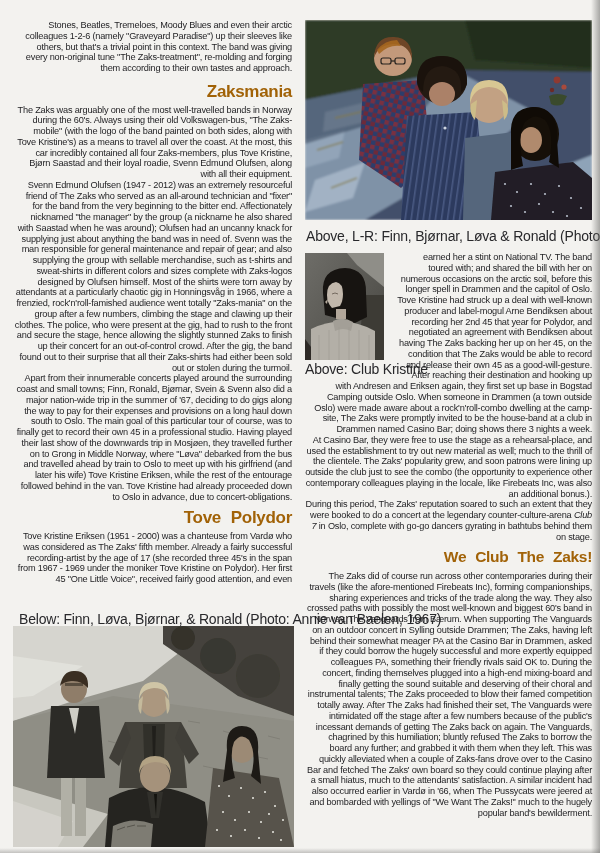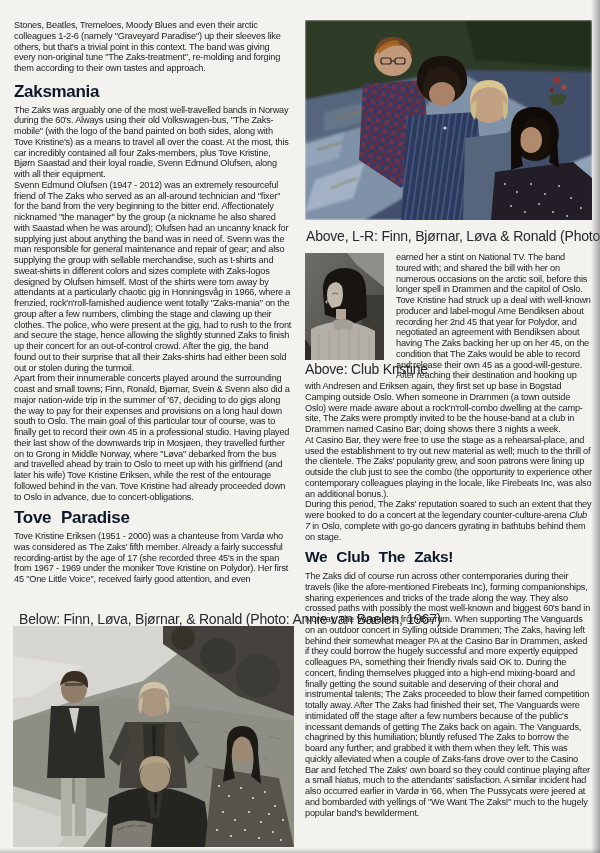--- a/index.html
+++ b/index.html
@@ -1,29 +1,30 @@
 <!DOCTYPE html>
 <html><head>
 <meta charset="utf-8">
 <style>
   * { margin:0; padding:0; box-sizing:border-box; }
   html,body { background:#9a9a98; }
   .page {
     position:relative; width:600px; height:853px; margin:0 auto;
     background:#f3f2ef; overflow:hidden;
     font-family:"Liberation Sans","DejaVu Sans",sans-serif;
+    text-align:right;
   }
   .edge-right { position:absolute; top:0; right:0; width:9px; height:100%;
     background:linear-gradient(to right, rgba(110,110,108,0), rgba(104,104,102,0.55)); }
   .edge-bottom { position:absolute; bottom:0; left:0; width:100%; height:5px;
     background:linear-gradient(to bottom, rgba(110,110,108,0), rgba(104,104,102,0.35)); }
 
   .body-text { font-size:9.2px; line-height:10.75px; letter-spacing:-0.2px; color:#1e1e21; }
   .para { margin:0; }
-  .heading { font-weight:bold; color:#0f172a; letter-spacing:-0.3px; word-spacing:0.32em; }
+  .heading { font-weight:bold; color:#a16207; letter-spacing:-0.3px; word-spacing:0.32em; }
   .heading.lg { font-size:17px; }
   .heading.md { font-size:15.5px; }
   .caption { font-size:14px; letter-spacing:-0.2px; color:#28282b; white-space:nowrap; }
 
   .col-left  { position:absolute; left:14px;  top:20px; width:278px; }
   .col-right { position:absolute; left:305px; top:20px; width:287px; }
 
   .h-zaks { margin:13px 0 7px 0; }
   .h-tove { margin:11px 0 7px 0; }
   .h-want { margin:10px 0 8px 0; }
@@ -48,21 +49,21 @@
 
   <div class="col-left body-text">
     <p class="para">Stones, Beatles, Tremeloes, Moody Blues and even their arctic colleagues 1-2-6 (namely "Graveyard Paradise") up their sleeves like others, but that's a trivial point in this context. The band was giving every non-original tune "The Zaks-treatment", re-molding and forging them according to their own tastes and approach.</p>
 
     <div class="heading lg h-zaks">Zaksmania</div>
 
     <p class="para">The Zaks was arguably one of the most well-travelled bands in Norway during the 60's. Always using their old Volkswagen-bus, "The Zaks-mobile" (with the logo of the band painted on both sides, along with Tove Kristine's) as a means to travel all over the coast. At the most, this car incredibly contained all four Zaks-members, plus Tove Kristine, Bjørn Saastad and their loyal roadie, Svenn Edmund Olufsen, along with all their equipment.</p>
     <p class="para">Svenn Edmund Olufsen (1947 - 2012) was an extremely resourceful friend of The Zaks who served as an all-around technician and "fixer" for the band from the very beginning to the bitter end. Affectionately nicknamed "the manager" by the group (a nickname he also shared with Saastad when he was around); Olufsen had an uncanny knack for supplying just about anything the band was in need of. Svenn was the man responsible for general maintenance and repair of gear; and also supplying the group with sellable merchandise, such as t-shirts and sweat-shirts in different colors and sizes complete with Zaks-logos designed by Olufsen himself. Most of the shirts were torn away by attendants at a particularly chaotic gig in Honningsvåg in 1966, where a frenzied, rock'n'roll-famished audience went totally "Zaks-mania" on the group after a few numbers, climbing the stage and clawing up their clothes. The police, who were present at the gig, had to rush to the front and secure the stage, hence allowing the slightly stunned Zaks to finish up their concert for an out-of-control crowd. After the gig, the band found out to their surprise that all their Zaks-shirts had either been sold out or stolen during the turmoil.</p>
     <p class="para">Apart from their innumerable concerts played around the surrounding coast and small towns; Finn, Ronald, Bjørnar, Svein &amp; Svenn also did a major nation-wide trip in the summer of '67, deciding to do gigs along the way to pay for their expenses and provisions on a long haul down south to Oslo. The main goal of this particular tour of course, was to finally get to record their own 45 in a professional studio. Having played their last show of the downwards trip in Mosjøen, they travelled further on to Grong in Middle Norway, where "Løva" debarked from the bus and travelled ahead by train to Oslo to meet up with his girlfriend (and later his wife) Tove Kristine Eriksen, while the rest of the entourage followed behind in the van. Tove Kristine had already proceeded down to Oslo in advance, due to concert-obligations.</p>
 
-    <div class="heading lg h-tove">Tove Paradise</div>
+    <div class="heading lg h-tove">Tove Polydor</div>
 
     <p class="para">Tove Kristine Eriksen (1951 - 2000) was a chanteuse from Vardø who was considered as The Zaks' fifth member. Already a fairly successful recording-artist by the age of 17 (she recorded three 45's in the span from 1967 - 1969 under the moniker Tove Kristine on Polydor). Her first 45 "One Little Voice", received fairly good attention, and even</p>
   </div>
 
   <div class="caption bottom-caption">Below: Finn, Løva, Bjørnar, &amp; Ronald (Photo: Annie van Baelen, 1967)</div>
 
   <div class="bottom-photo-wrap">
 
     <svg class="photo bottom-photo" viewBox="0 0 281 221" preserveAspectRatio="none" aria-hidden="true">
       <defs>

